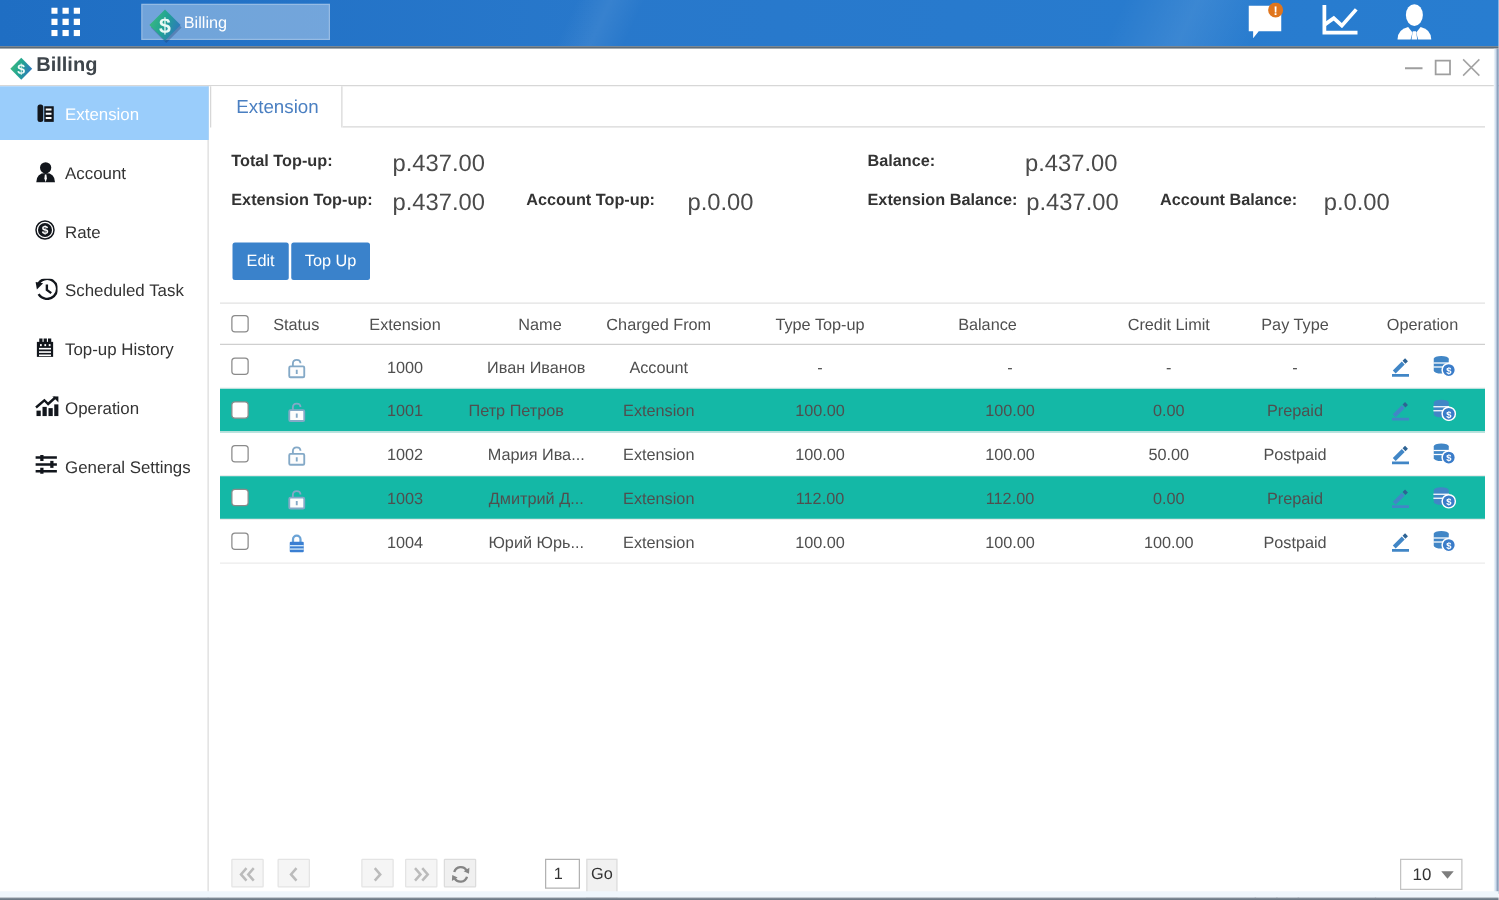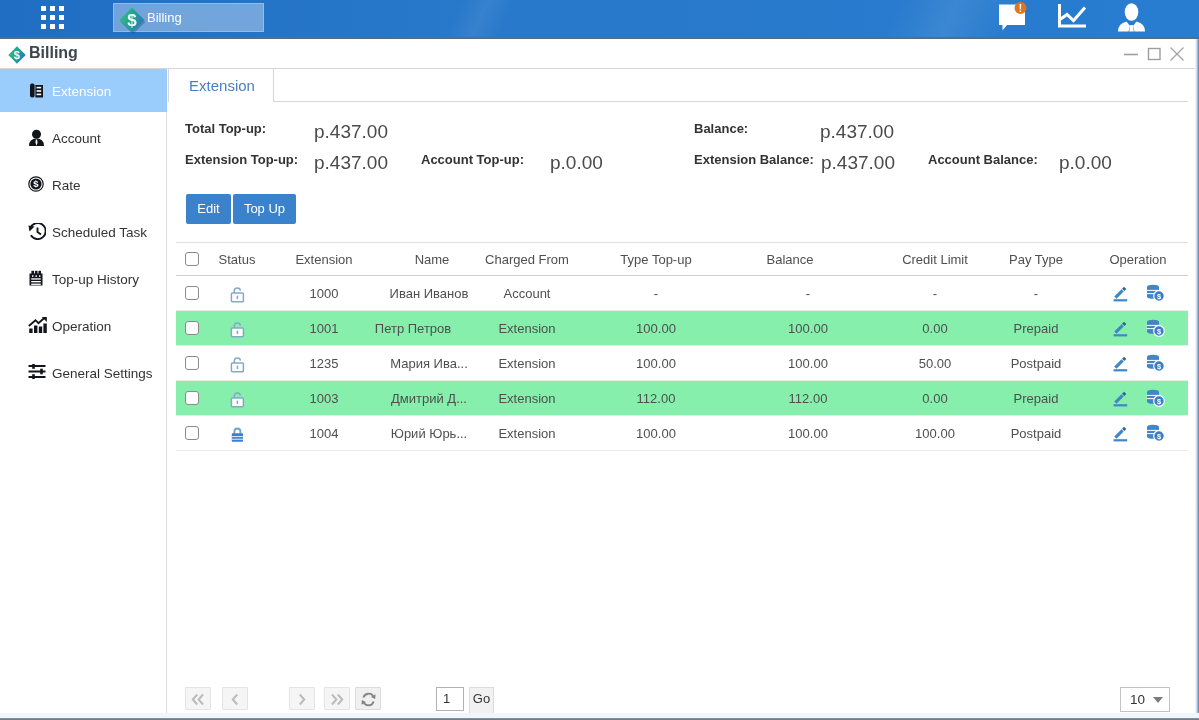--- a/index.html
+++ b/index.html
@@ -44,21 +44,21 @@
 .lab { position:absolute; font-size:13px; font-weight:bold; color:#333; }
 .val { position:absolute; font-size:19px; color:#4a4a4a; }
 
 .btn { position:absolute; background:#3a82cb; color:#fff; font-size:13px;
   text-align:center; line-height:30px; border-radius:2px; font-family:"Liberation Sans", sans-serif; }
 
 
 .thead { position:absolute; left:176px; top:242px; width:1012px; height:34px;
   border-top:1px solid #e2e2e2; border-bottom:1px solid #cfcfcf; background:#fff; }
 .trow { position:absolute; left:176px; width:1012px; height:35px; border-bottom:1px solid #ebebeb; }
-.trow.alt { background:#86efac; }
+.trow.alt { background:#14b8a6; }
 .cell { position:absolute; top:0; height:35px; line-height:35px; text-align:center;
   font-size:13px; color:#4f4f4f; white-space:nowrap; }
 .hcell { position:absolute; top:0; height:33px; line-height:33px; text-align:center;
   font-size:13px; color:#4f4f4f; white-space:nowrap; }
 .cbx { position:absolute; left:9px; top:10px; width:14px; height:14px; border:1px solid #8a8a8a;
   border-radius:3px; background:#fff; }
 
 
 .pbtn { position:absolute; top:687px; width:26px; height:23px; background:#f5f5f5;
   border:1px solid #e4e4e4; border-radius:1px; text-align:center; }
@@ -302,21 +302,21 @@
           <text x="13" y="15" font-size="7.5" font-weight="bold" fill="#fff" text-anchor="middle" font-family="Liberation Sans">$</text>
         </svg></div>
   </div>
   <div class="trow" style="top:346px">
     <div class="cbx"></div>
     <div class="cell lock" style="left:25px;width:72px"><svg width="17" height="19" viewBox="0 0 17 19" style="margin-top:9px">
           <path d="M5.3,8.2 L5.3,5.9 C5.3,4.1 6.7,2.9 8.4,2.9 C10,2.9 11.3,4 11.4,5.6" stroke="#84a9c7" stroke-width="1.5" fill="none"></path>
           <rect x="2.4" y="8.1" width="12" height="8.7" rx="1" stroke="#84a9c7" stroke-width="1.5" fill="#fdfdfd"></rect>
           <path d="M8.4,10.7 V14.1" stroke="#84a9c7" stroke-width="1.5"></path>
         </svg></div>
-    <div class="cell" style="left:108px;width:80px">1235</div>
+    <div class="cell" style="left:108px;width:80px">1002</div>
     <div class="cell" style="left:213px;width:80px">Мария Ива...</div>
     <div class="cell" style="left:309px;width:84px">Extension</div>
     <div class="cell" style="left:430px;width:100px">100.00</div>
     <div class="cell" style="left:582px;width:100px">100.00</div>
     <div class="cell" style="left:709px;width:100px">50.00</div>
     <div class="cell" style="left:810px;width:100px">Postpaid</div>
     <div class="cell op" style="left:936px;width:88px;text-align:left"><svg width="17" height="17" viewBox="0 0 17 17" style="margin-top:9px">
           <path d="M3.4,12.6 L10.6,5.4" stroke="#4186c6" stroke-width="3.2"></path>
           <path d="M11.2,4.8 L13.2,2.8" stroke="#2e6394" stroke-width="3.2"></path>
           <rect x="1.6" y="14.2" width="13.6" height="2.2" fill="#4186c6"></rect>

